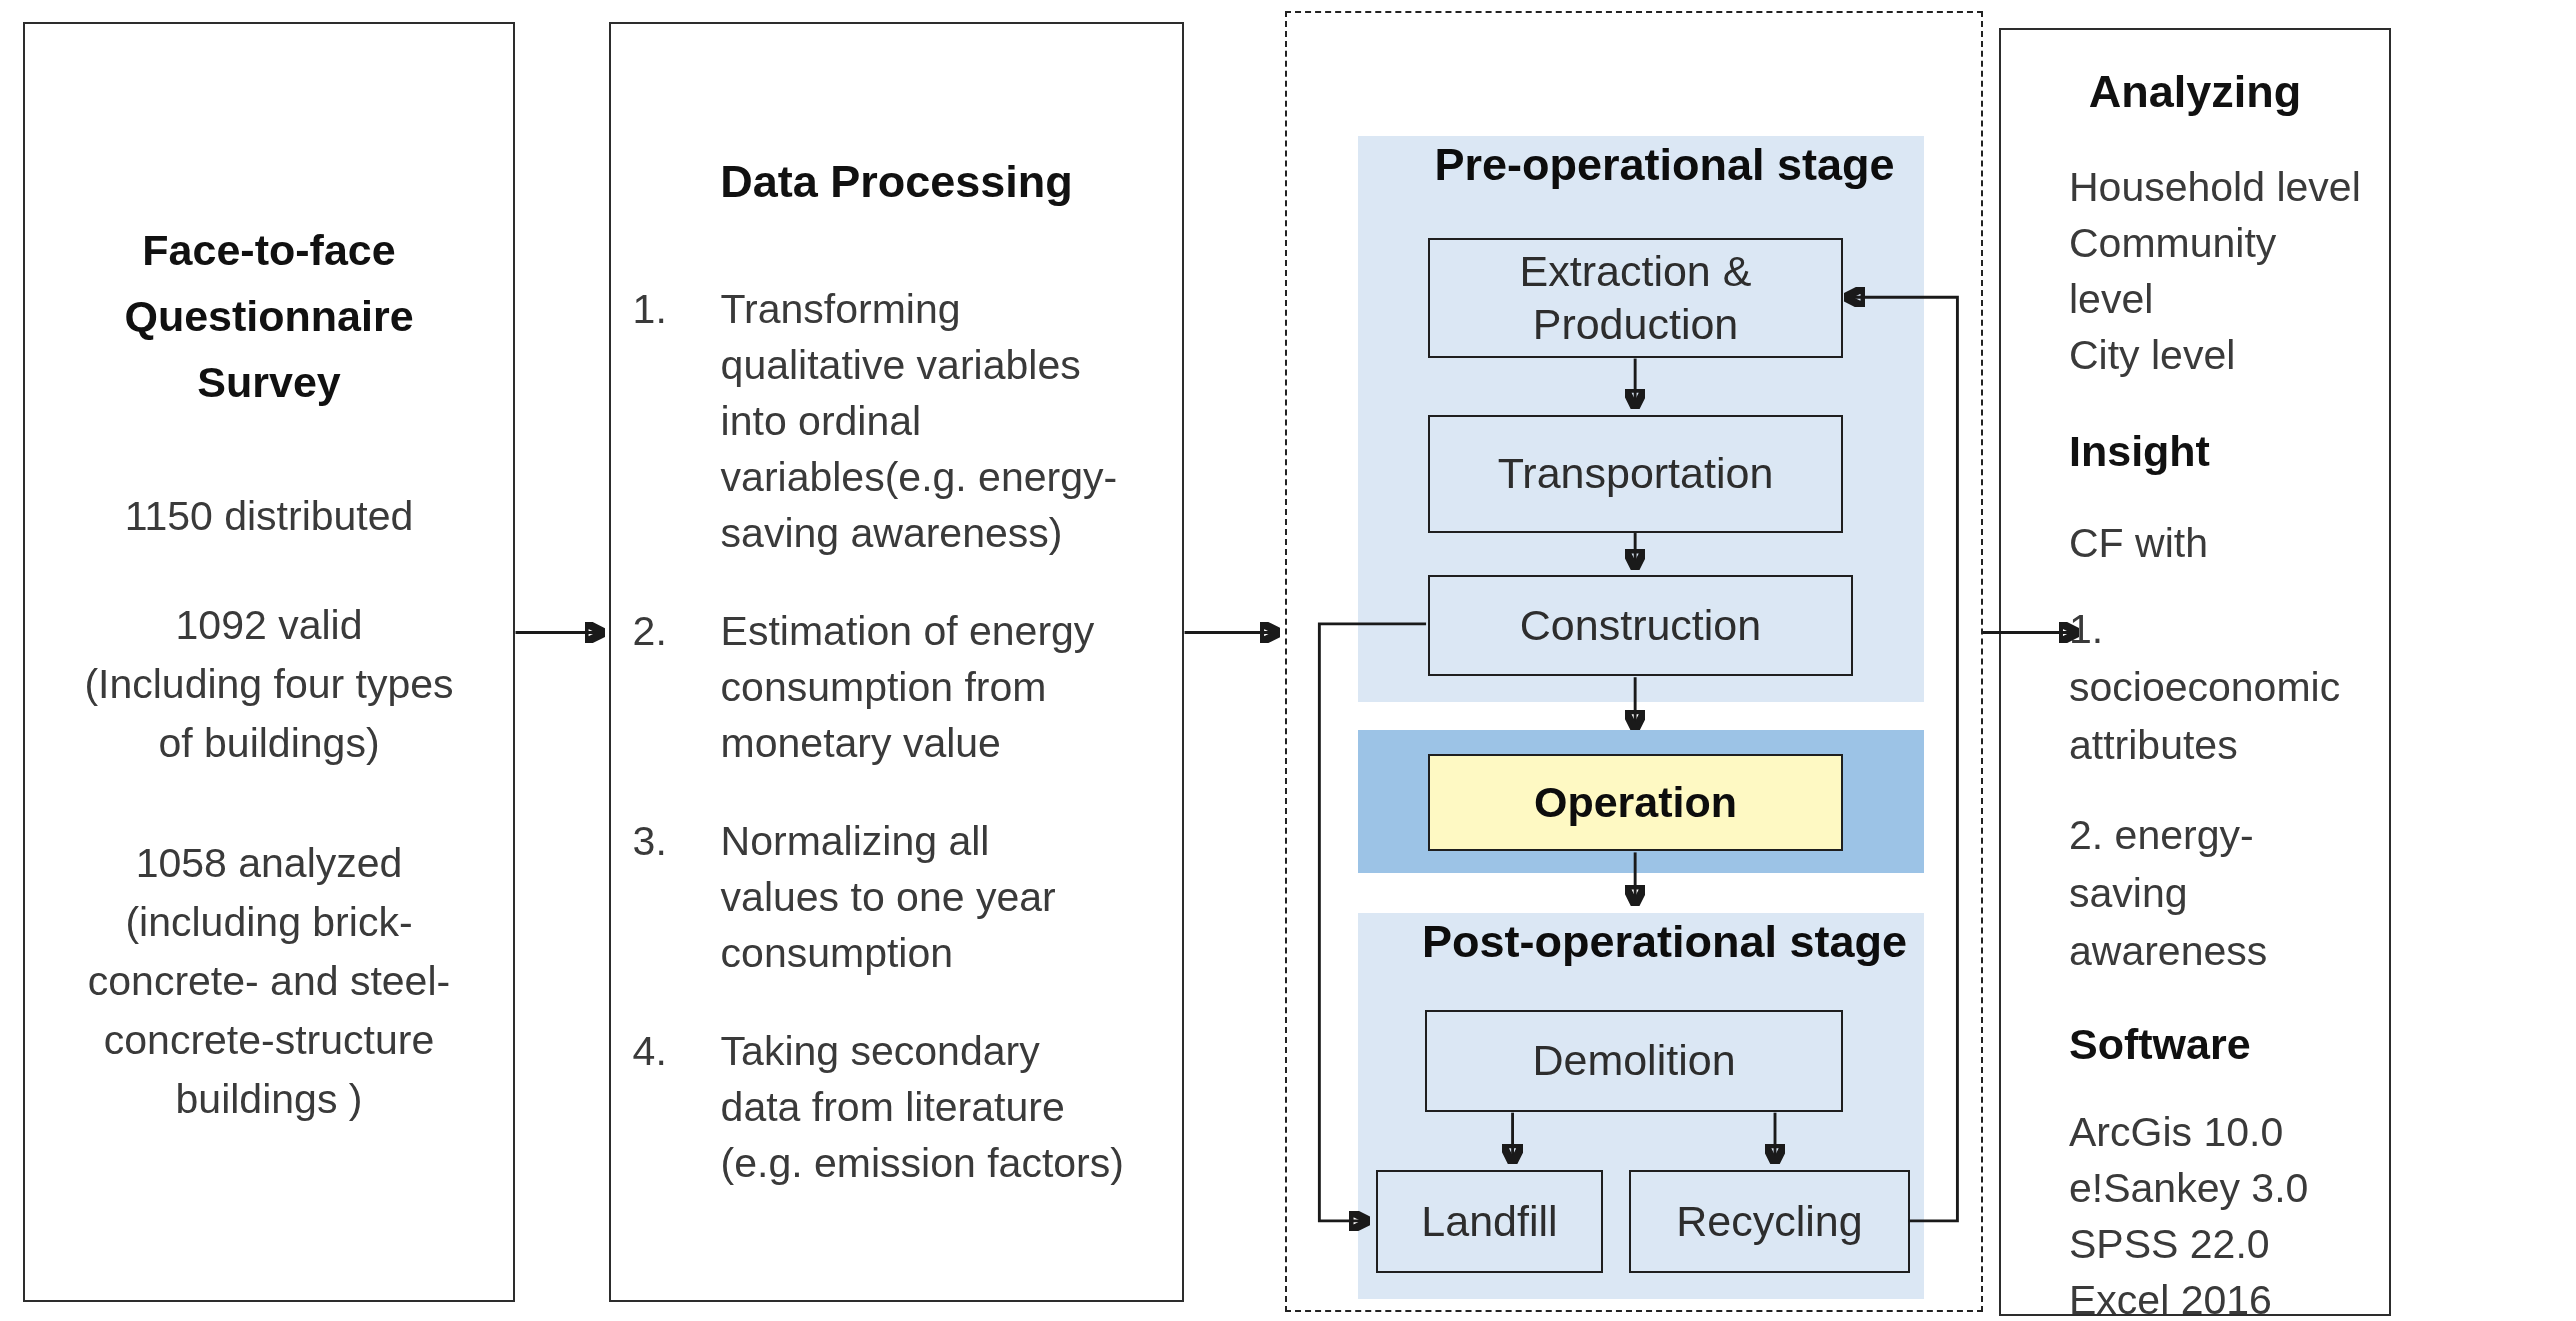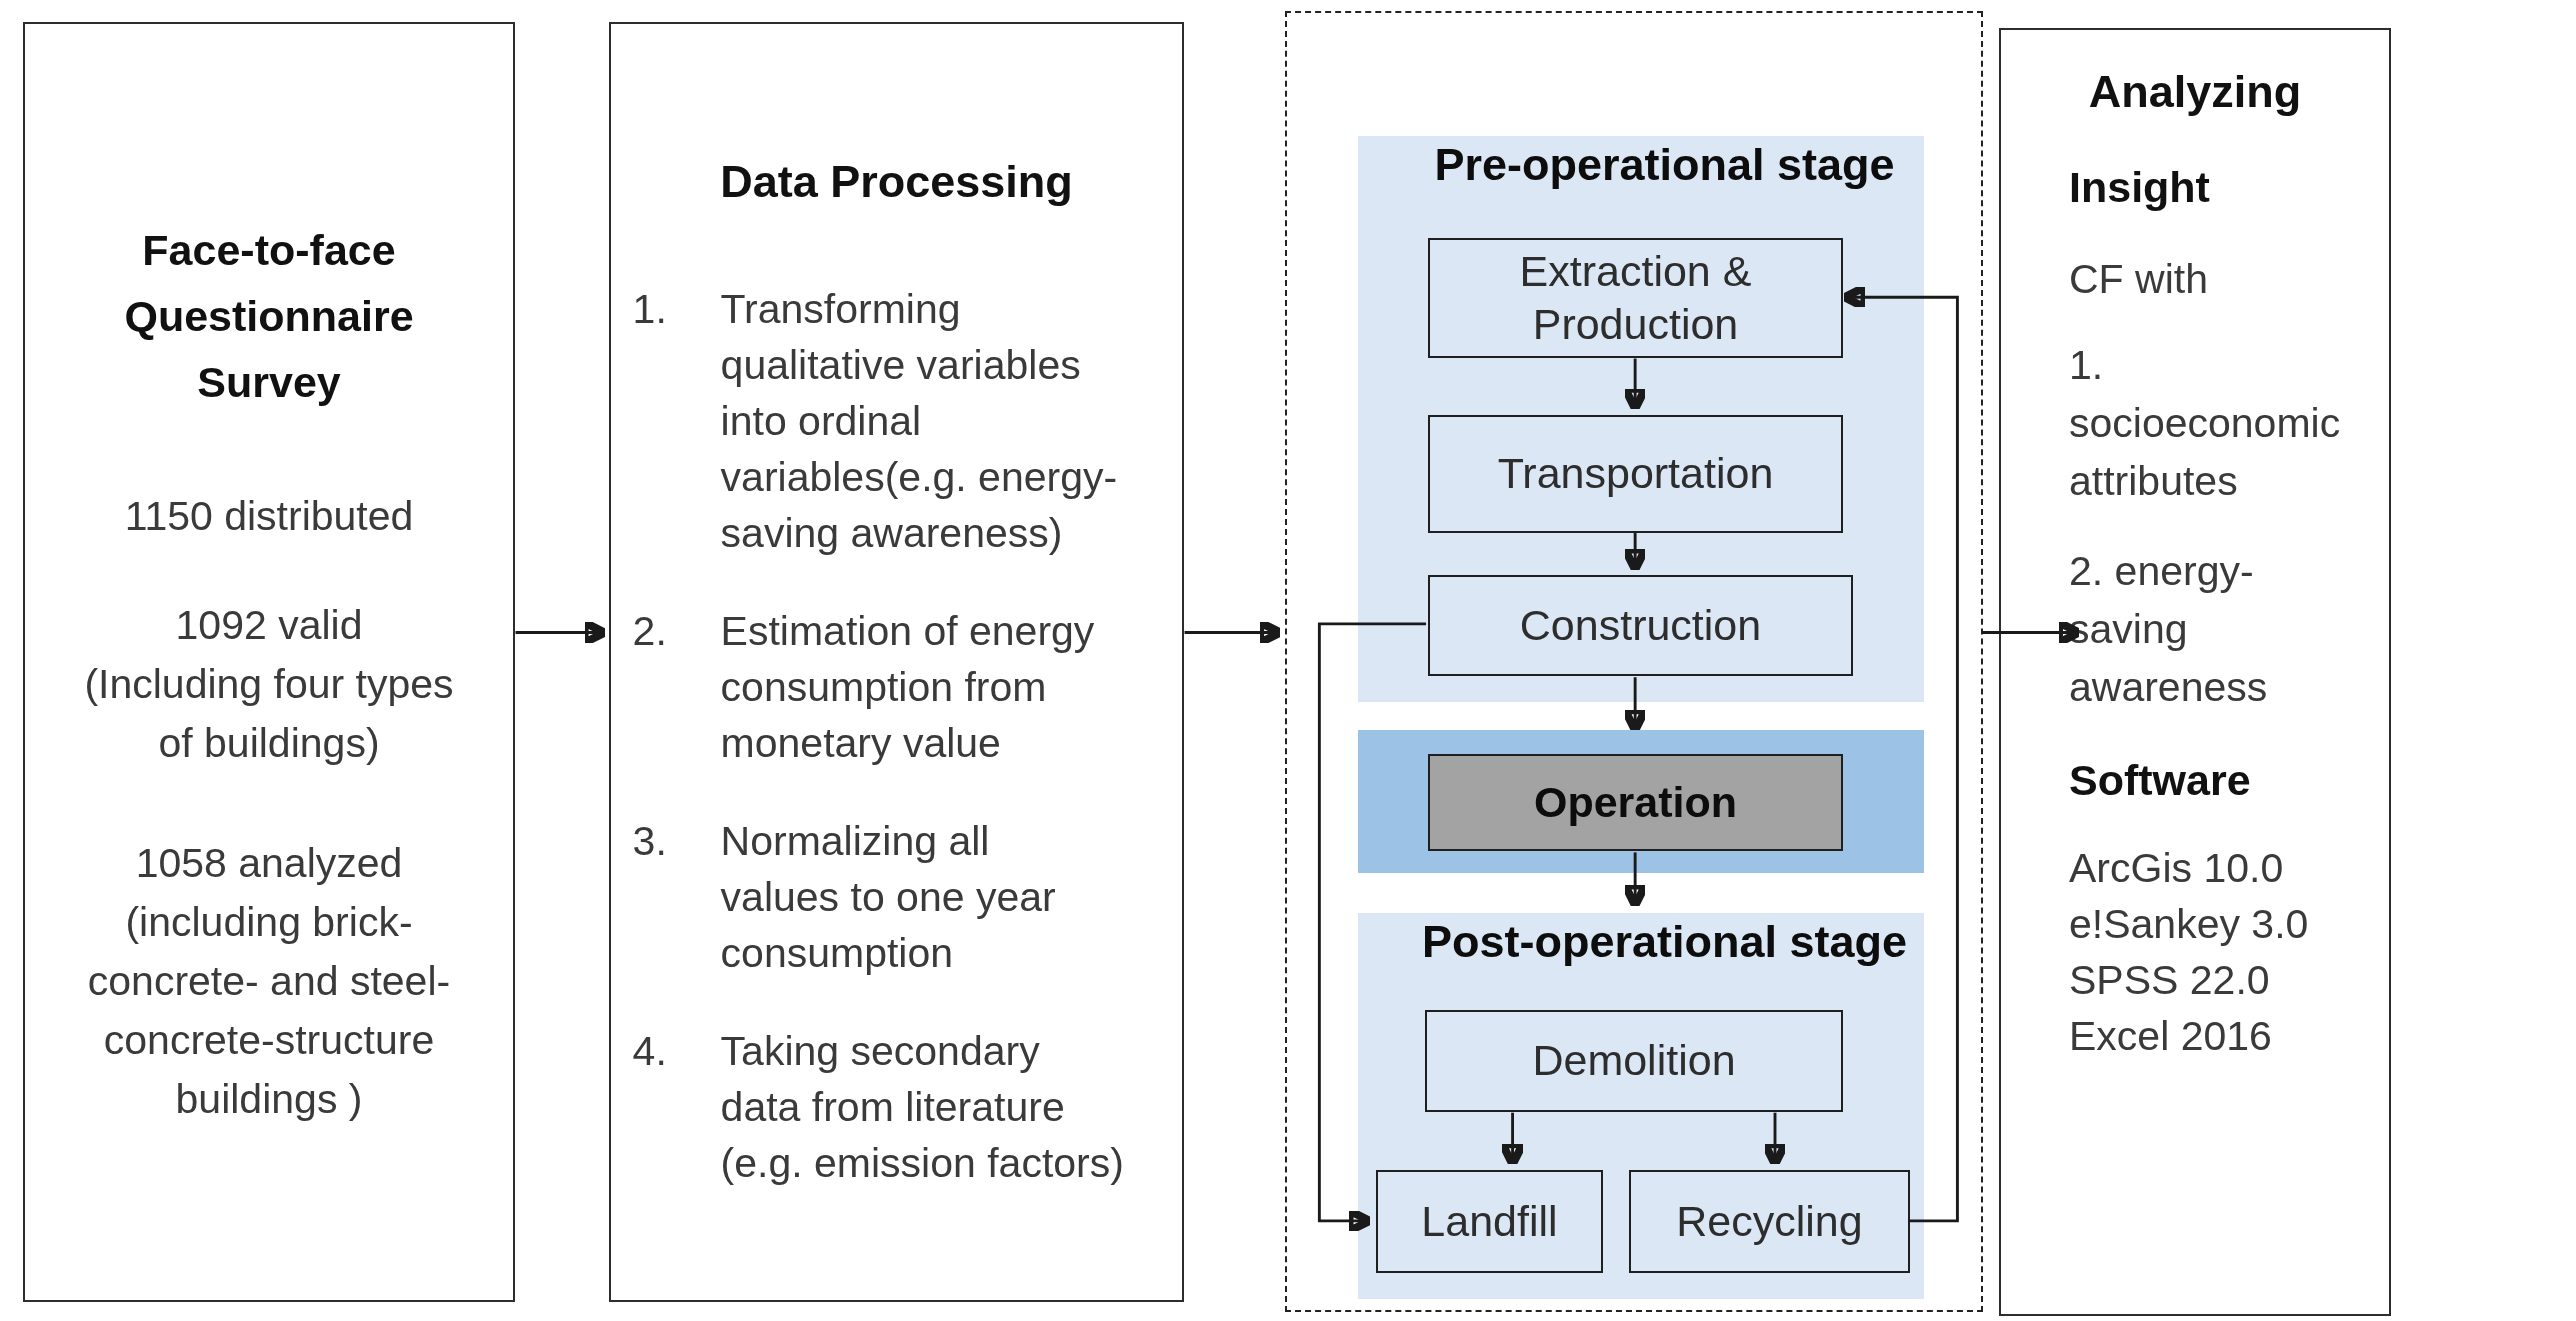--- a/index.html
+++ b/index.html
@@ -37,21 +37,21 @@
   .band-post { left:71px;  top:900px; width:566px; height:386px; }
   .stage-label { margin-top:3px; text-align:center; font-size:45px; font-weight:bold; color:#0d0d0d;padding-left:47px; }
   .flow-box {
     position:absolute; box-sizing:border-box; border:2.2px solid #1f1f1f; background:#dbe7f4;
     display:flex; align-items:center; justify-content:center; text-align:center;
     font-size:43px; line-height:53px; color:#2d2d2d; white-space:pre-line;
   }
   .box-extraction     { left:141px; top:225px;  width:415px; height:120px; }
   .box-transportation { left:141px; top:402px;  width:415px; height:118px; }
   .box-construction   { left:141px; top:562px;  width:425px; height:101px; }
-  .box-operation      { left:141px; top:741px; width:415px; height:97px; background:#a3a3a3; font-weight:bold; color:#0d0d0d; }
+  .box-operation      { left:141px; top:741px; width:415px; height:97px; background:#fef9c3; font-weight:bold; color:#0d0d0d; }
   .box-demolition     { left:138px; top:997px; width:418px; height:102px; }
   .box-landfill       { left:89px; top:1157px; width:227px; height:103px; }
   .box-recycling      { left:342px; top:1157px; width:281px; height:103px; }
 
   
   .panel-analyzing { left:1999px; top:16px; width:392px; height:1288px;margin-top:12px; }
   .analyzing-title { margin-top:35px; text-align:center; font-size:45px; font-weight:bold; line-height:54px; color:#111111; }
   .analyzing-content { margin:40px 21.6px 0 68px; font-size:41px; line-height:56px; }
   .section-header { font-size:43px; font-weight:bold; line-height:56px; color:#111111; }
   .pre-lines { white-space:pre-line; }
@@ -136,20 +136,23 @@
     <div class="flow-box box-construction">Construction</div>
     <div class="flow-box box-operation">Operation</div>
     <div class="flow-box box-demolition">Demolition</div>
     <div class="flow-box box-landfill">Landfill</div>
     <div class="flow-box box-recycling">Recycling</div>
   </div>
 
   <div class="panel solid-border panel-analyzing">
     <div class="analyzing-title">Analyzing</div>
     <div class="analyzing-content">
+      <div class="pre-lines scale-lines">Household level
+Community level
+City level</div>
       <div class="section-header hdr-insight">Insight</div>
       <div class="pre-lines insight-intro">CF with</div>
       <div class="pre-lines insight-item1">1. socioeconomic
 attributes</div>
       <div class="pre-lines insight-item2">2. energy-saving
 awareness</div>
       <div class="section-header hdr-software">Software</div>
       <div class="pre-lines software-lines">ArcGis 10.0
 e!Sankey 3.0
 SPSS 22.0

